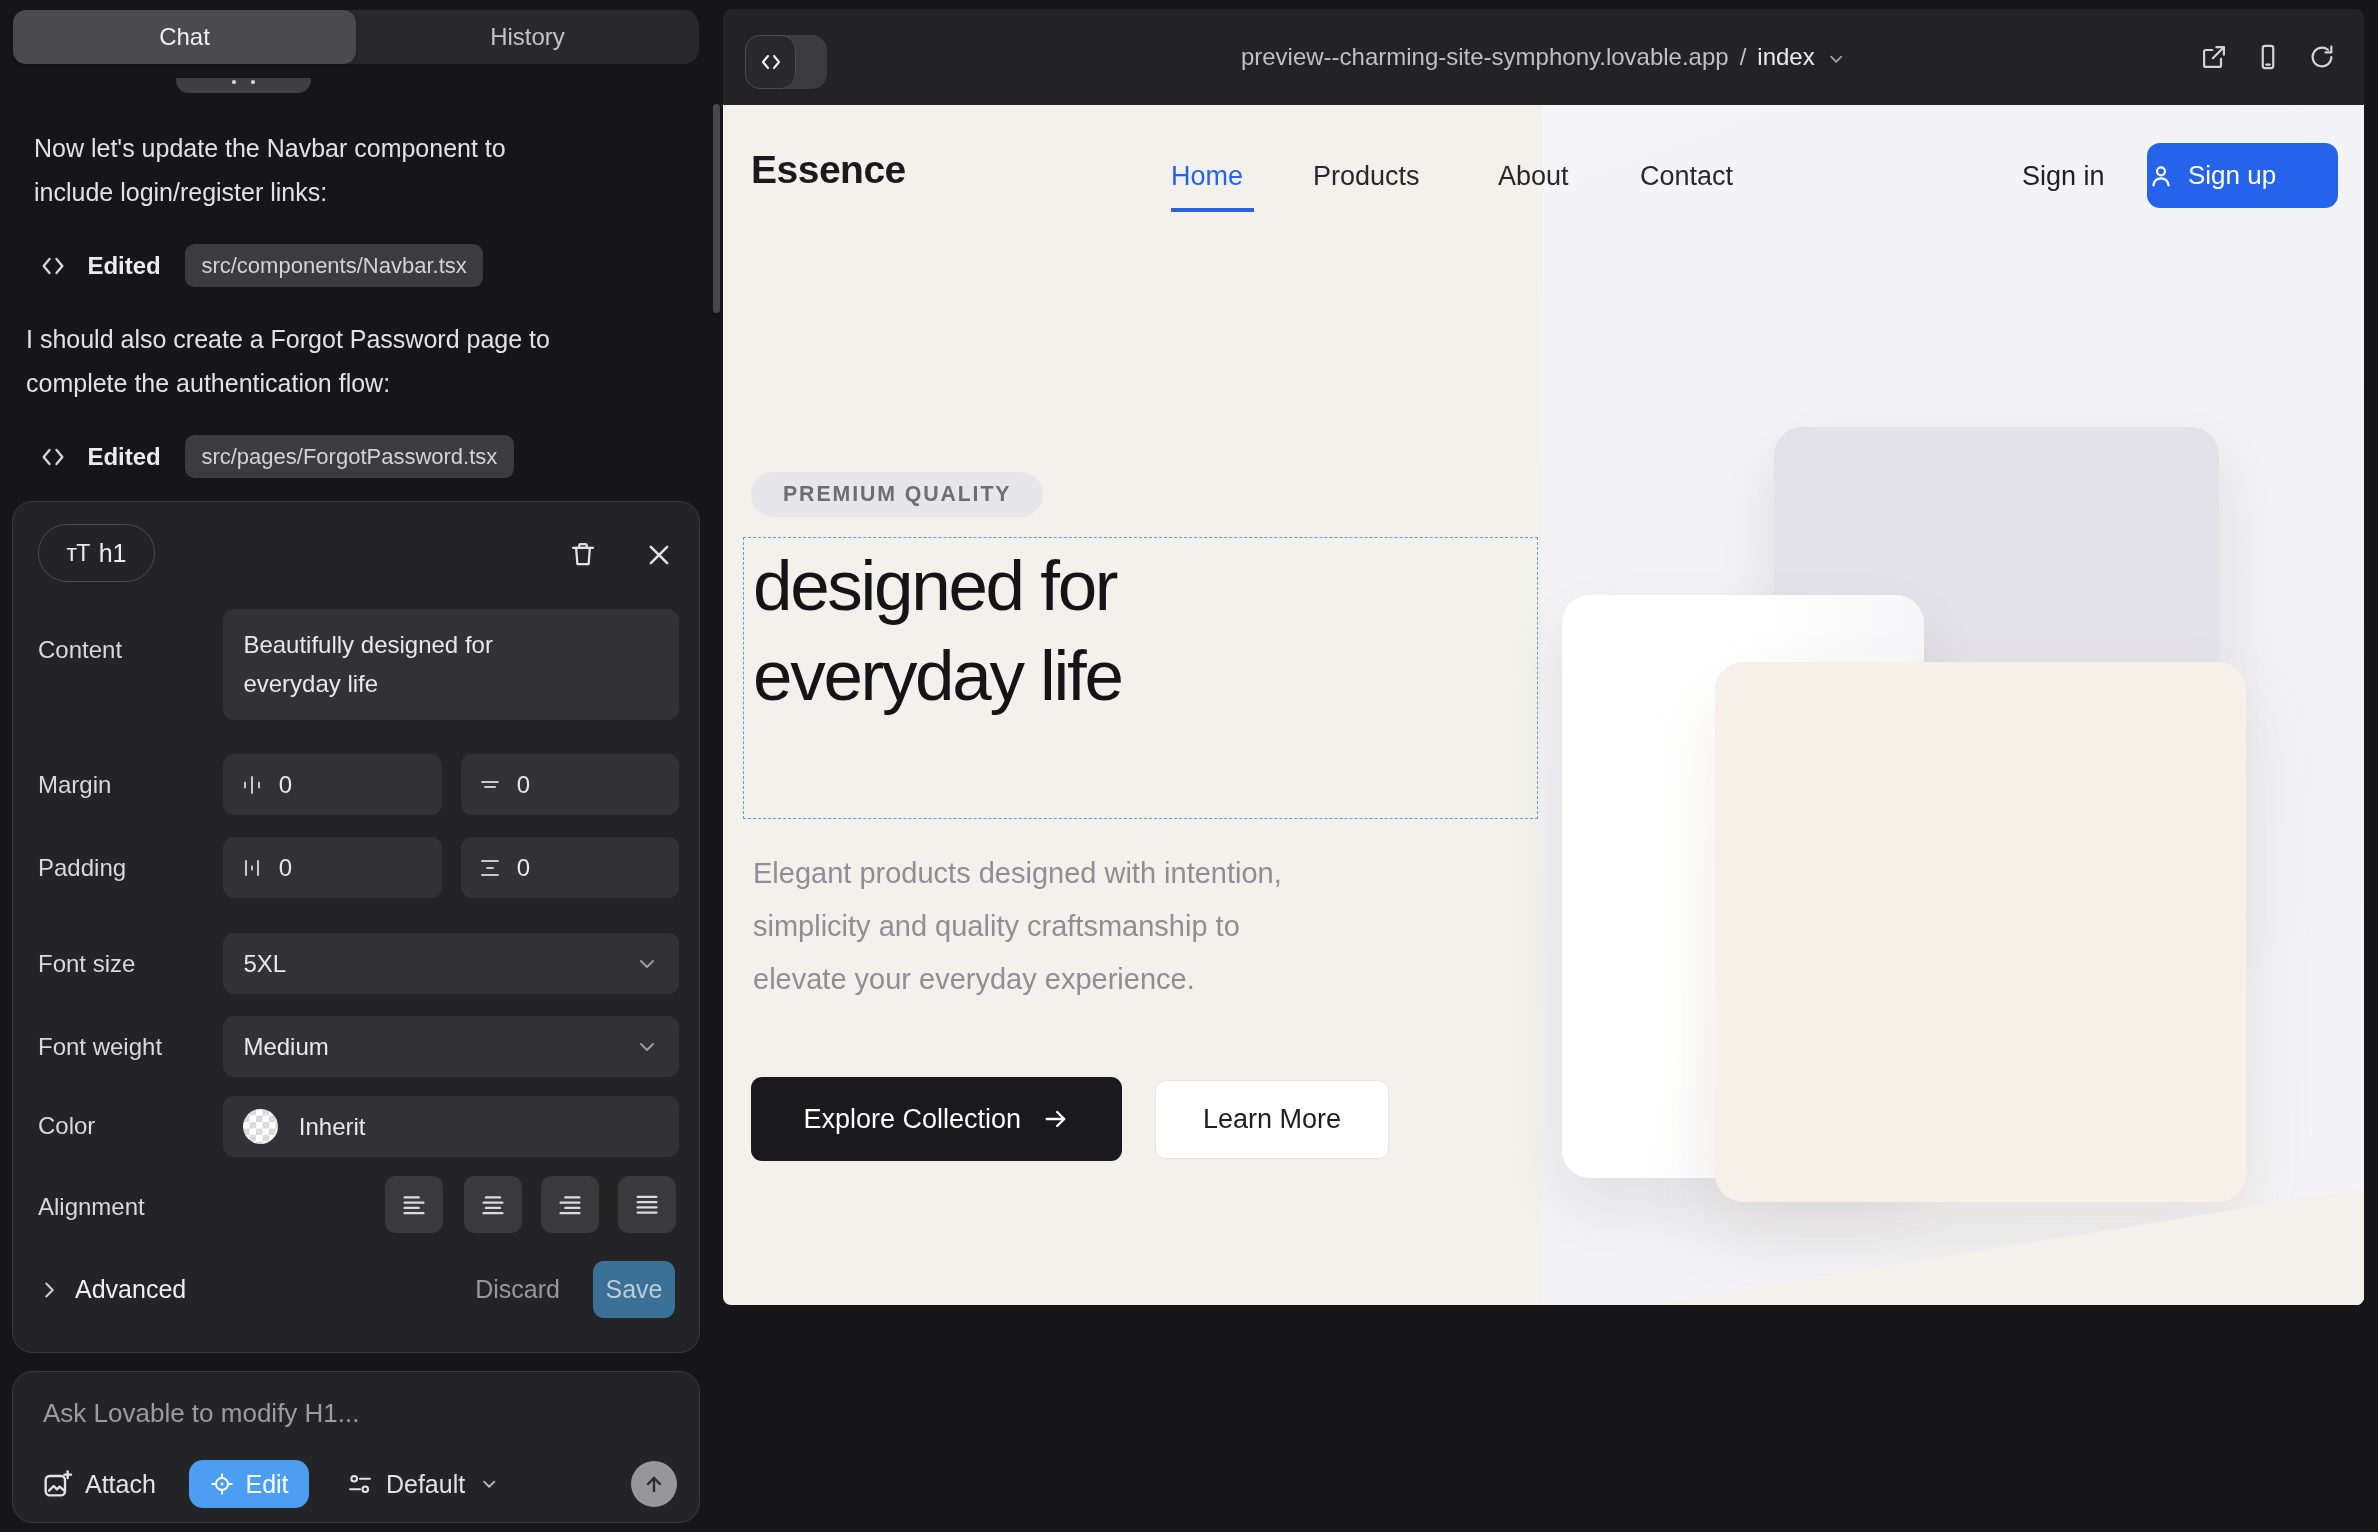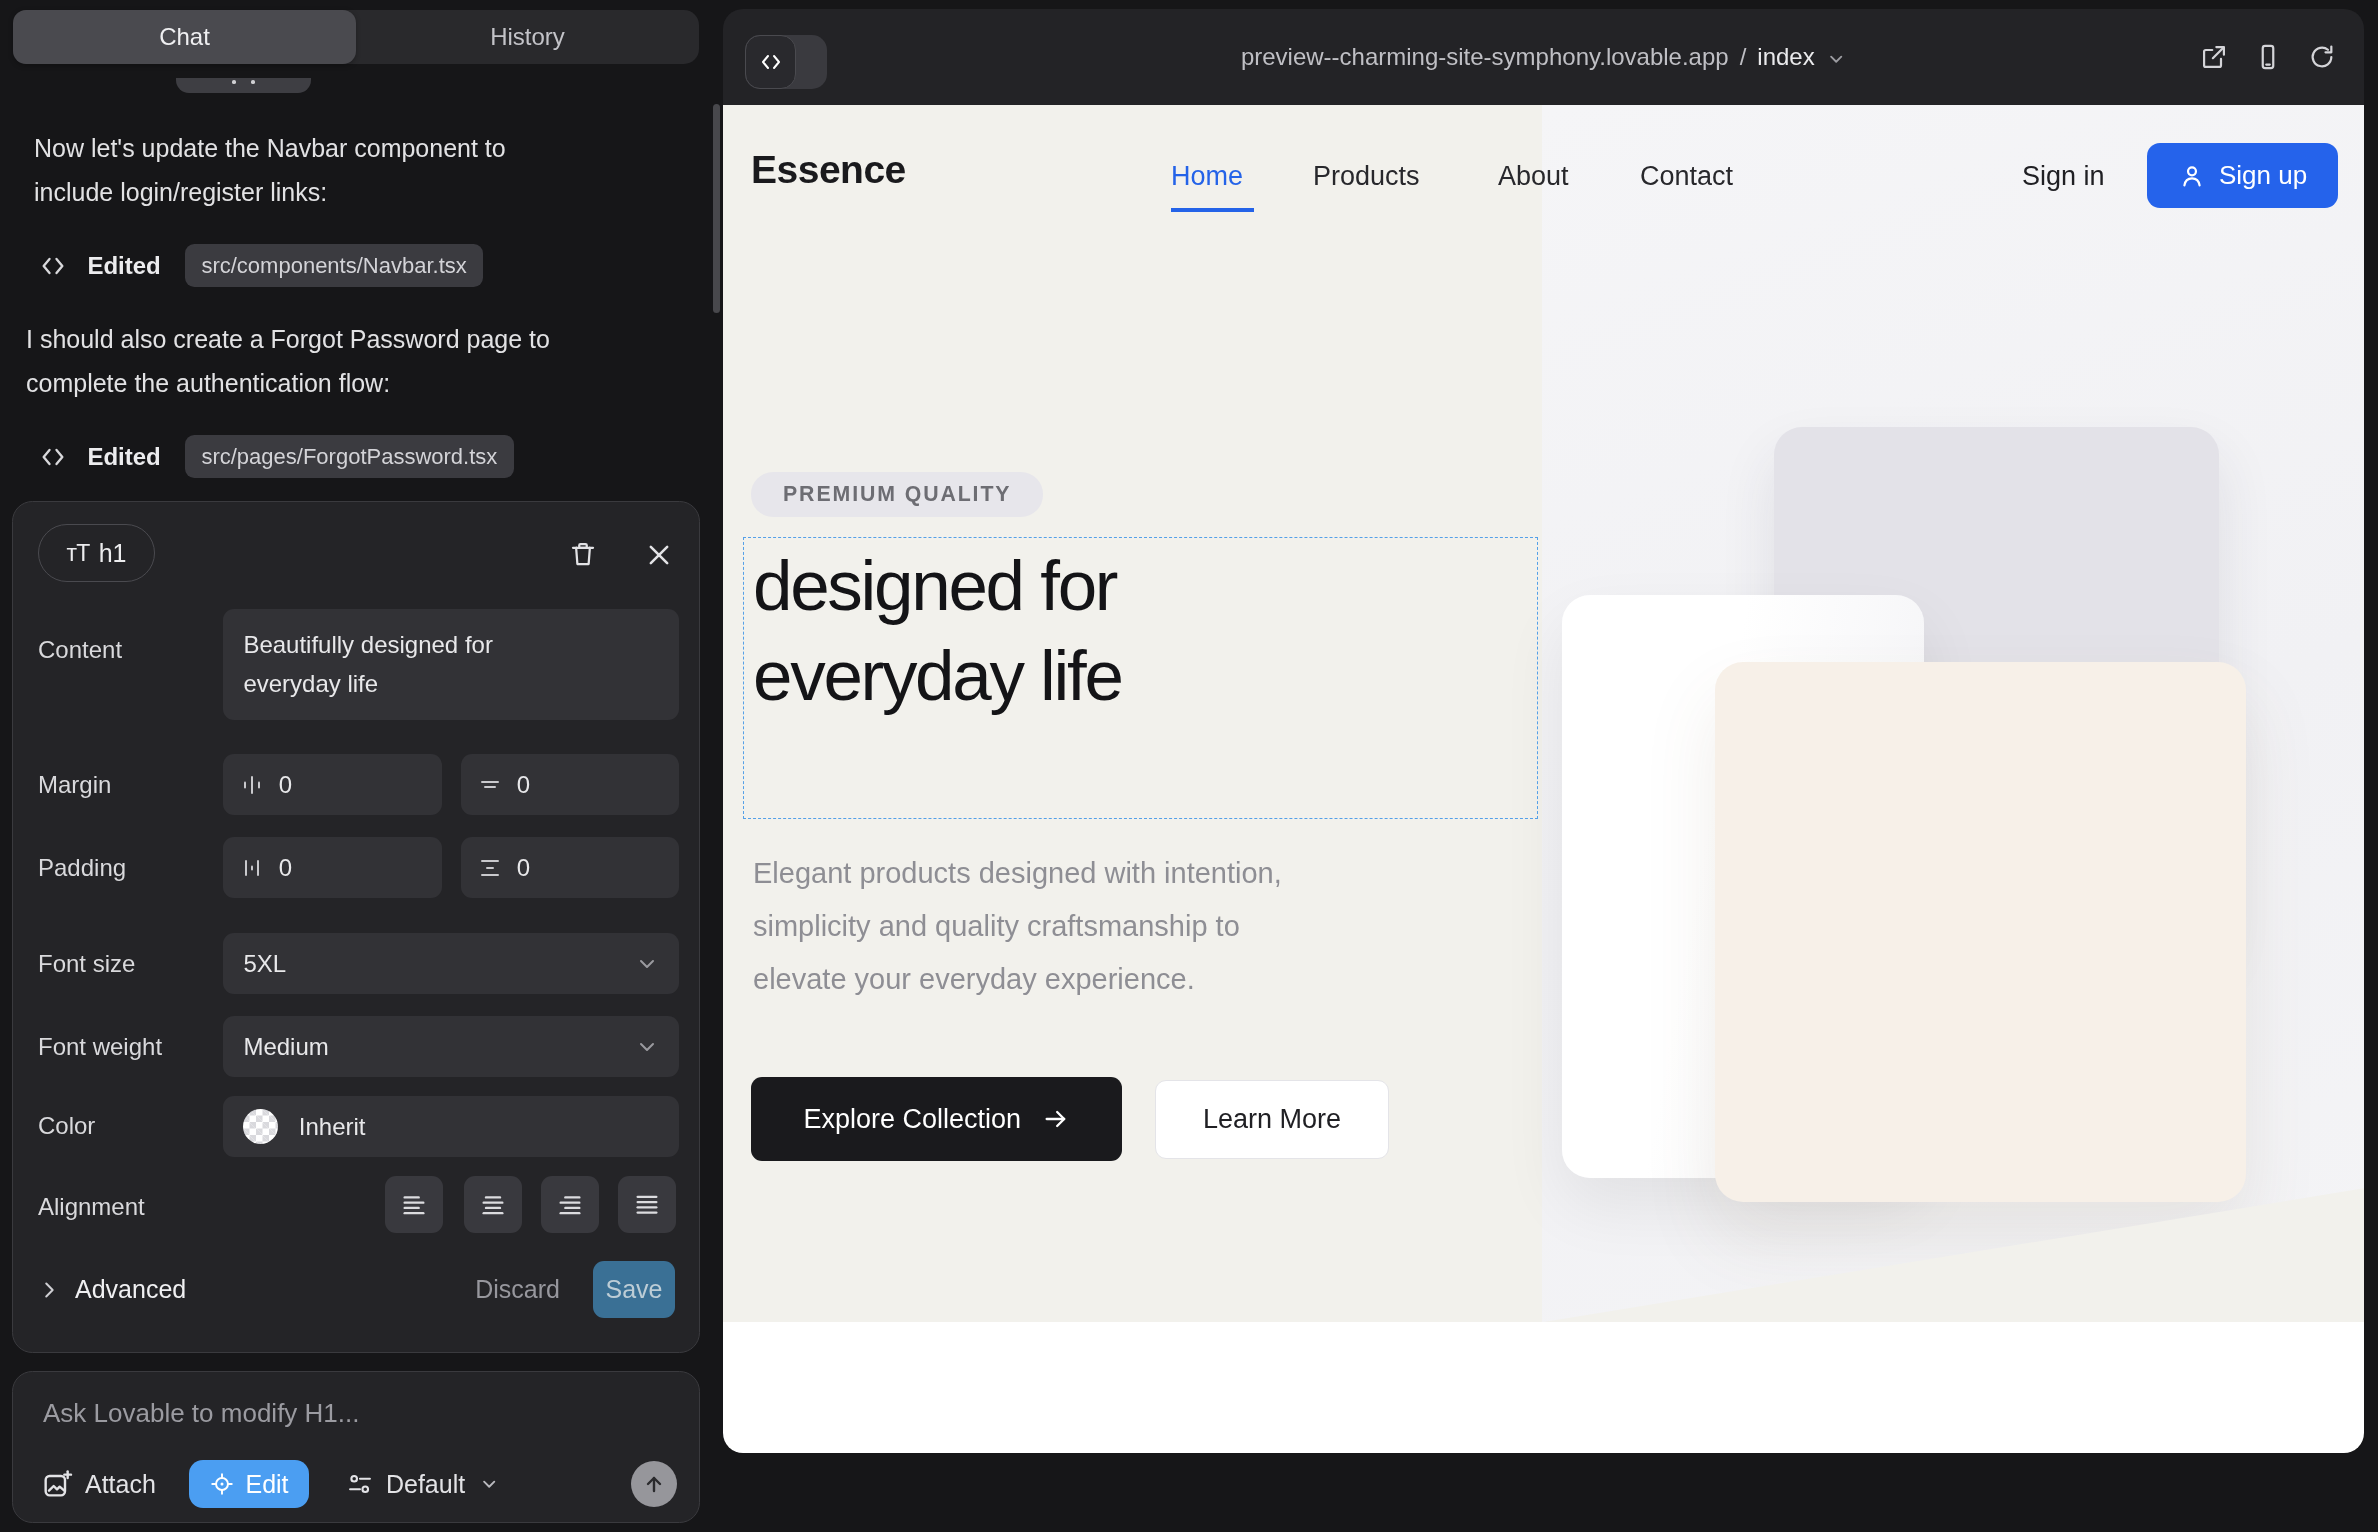--- a/index.html
+++ b/index.html
@@ -58,42 +58,42 @@
   .prompt-box { position:absolute; left:12px; top:1371px; width:688px; height:152px; background:#242427; border:1.4px solid #3a3a3e; border-radius:20.4px; }
   .placeholder { position:absolute; left:30px; top:26px; font-size:26px; color:#9b9ba1; }
   .prompt-actions { position:absolute; left:28px; right:22px; top:88px; height:48px; display:flex; align-items:center; color:#e3e3e6; }
   .pa-item { display:flex; align-items:center; gap:12px; font-size:25px; cursor:pointer; }
   .edit-pill { margin-left:33px; height:48px; border-radius:14px; background:#4b9ef2; color:#fff; padding:0 20.4px; display:flex; align-items:center; gap:10.2px; font-size:25px; cursor:pointer; }
   .default-item { margin-left:37px; }
   .default-item .chev { color:#b9b9be; margin-left:1.9px; }
   .send-btn { margin-left:auto; width:46px; height:46px; border-radius:50%; background:#96969b; color:#2a2a2d; display:flex; align-items:center; justify-content:center; cursor:pointer; }
 
   
-  .preview-panel { position:absolute; left:723px; top:9.3px; width:1641px; height:1444px; background:#232326; border-radius:20px; overflow:hidden; }
+  .preview-panel { position:absolute; left:723px; top:9.3px; width:1641px; height:1296px; background:#232326; border-radius:8px; overflow:hidden; }
   .browser-bar { position:relative; height:96px; }
   .code-toggle { position:absolute; left:22px; top:26px; width:82px; height:54px; background:#3a3a3f; border-radius:15px; cursor:pointer; }
   .code-toggle .seg { position:absolute; left:0; top:0; width:51px; height:54px; background:#29292d; border:1.4px solid #4a4a4f; border-radius:15px; display:flex; align-items:center; justify-content:center; color:#fff; }
   .url-wrap { position:absolute; left:0; right:0; top:0; height:96px; display:flex; align-items:center; justify-content:center; gap:11px; font-size:24px; color:#bfbfc4; }
   .url-path { color:#eaeaec; font-weight:500; }
   .url-chev { color:#9b9ba0; margin-top:3.7px; }
   .bar-icons { position:absolute; right:28px; top:0; height:96px; display:flex; align-items:center; gap:26px; color:#d4d4d8; }
   .bar-icons > div { cursor:pointer; }
 
   .site { position:absolute; left:0; right:0; top:96px; bottom:0; background:#000000;padding-left:12px; }
   .hero { position:absolute; left:0; right:0; top:0; height:1217px; background:#f2f1ec; overflow:hidden; }
   .hero-right { position:absolute; left:819px; right:0; top:0; bottom:0; background:linear-gradient(160deg,#f5f5f7 0%,#f1f1f4 55%,#f4f4f6 100%); }
   .wedge { position:absolute; left:819px; right:0; bottom:0; height:134px; background:#f2f1ec; clip-path:polygon(0 100%,100% 0,100% 100%); }
   .bottom-white { position:absolute; left:0; right:0; top:1217px; bottom:0; background:#fff; }
 
   .brand { position:absolute; left:28px; top:43px; font-size:39px; font-weight:700; color:#1a1a1d; letter-spacing:-0.5px; }
   .nav-link { position:absolute; top:56px; font-size:27px; color:#28282c; cursor:pointer; }
   .nav-home { color:#2463e8; }
   .nav-underline { position:absolute; left:448px; top:103px; width:83px; height:3.7px; background:#2463e8; }
   .signin { position:absolute; left:1299px; top:56px; font-size:27px; color:#202024; cursor:pointer; }
-  .signup-btn { position:absolute; left:1424px; top:38px; width:191px; height:65px; border-radius:13px; background:#2563eb; color:#fff; display:flex; align-items:center; justify-content:center; gap:13px; font-size:26px; font-weight:500; cursor:pointer; }
+  .signup-btn { position:absolute; left:1424px; top:38px; width:191px; height:65px; border-radius:13px; background:#2563eb; color:#fff; display:flex; align-items:center; justify-content:flex-start; gap:13px; font-size:26px; font-weight:500; cursor:pointer; }
 
   .q-badge { position:absolute; left:28px; top:367px; height:45px; padding:0 32px; border-radius:22px; background:#e7e6eb; display:flex; align-items:center; font-size:21.3px; font-weight:600; letter-spacing:1.9px; color:#6d6d73; }
   .selection { position:absolute; left:19.5px; top:432px; width:795px; height:282px; border:1.9px dashed #55a0e8; }
   .hero-h1 { position:absolute; left:30px; top:436px; font-size:71px; font-weight:500; line-height:90px; letter-spacing:-2.3px; color:#141417; }
   .hero-h1 span { display:block; }
   .hero-desc { position:absolute; left:30px; top:742px; font-size:29px; line-height:53px; color:#8e8e94; white-space:pre-line; }
   .cta-primary { position:absolute; left:28px; top:972px; width:371px; height:84px; border-radius:11px; background:#1a1a1d; color:#fff; display:flex; align-items:center; justify-content:center; gap:20.4px; font-size:27px; font-weight:500; cursor:pointer; }
   .cta-secondary { position:absolute; left:432px; top:975px; width:234px; height:79px; border-radius:11px; background:#fff; border:1.4px solid #e4e4e8; color:#202024; display:flex; align-items:center; justify-content:center; font-size:27px; font-weight:500; cursor:pointer; }
 
   .shape { position:absolute; border-radius:28px; }

